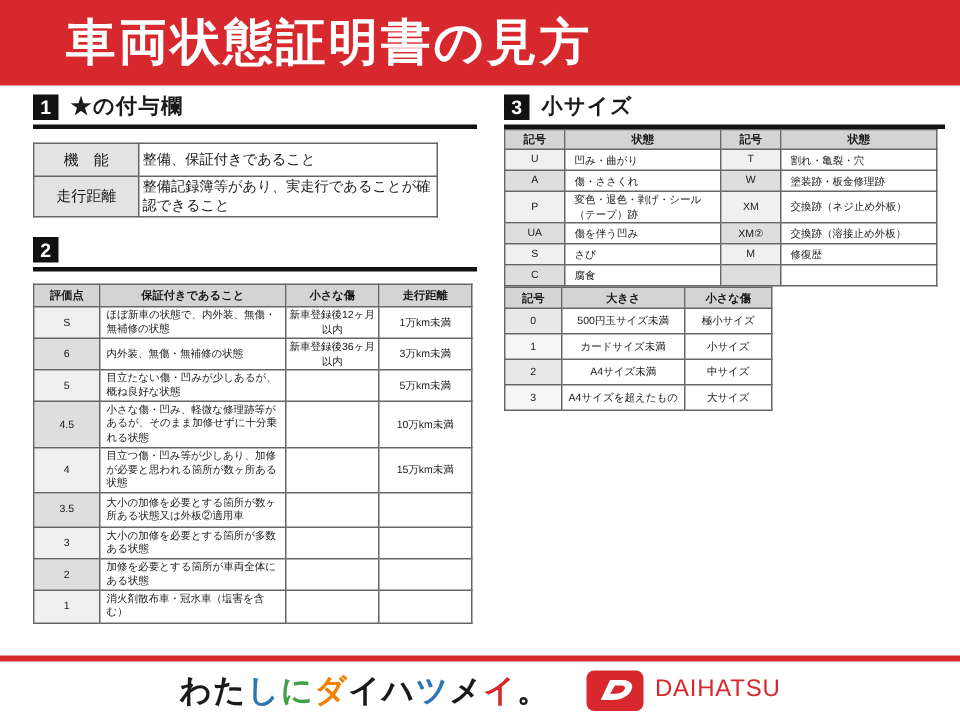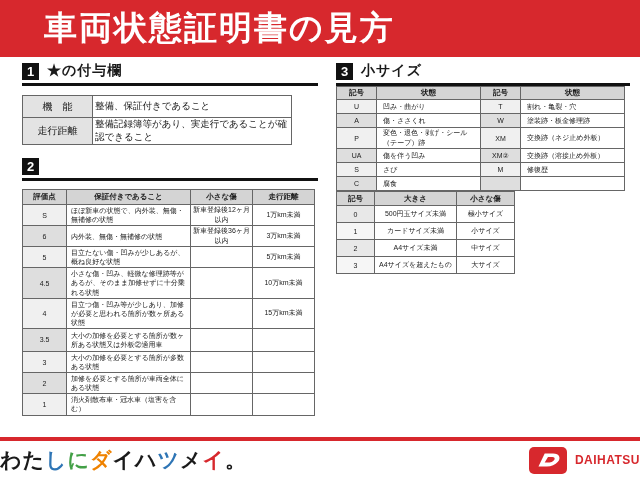--- a/index.html
+++ b/index.html
@@ -55,25 +55,25 @@
   .t3-table tbody tr:nth-child(even) .sym { background:#dedede; }
   .t3-table .desc { padding-left:6px; }
   .t4-table { width:178px; }
   .t4-table th { background:#d4d4d4; font-size:7.5px; height:14px; font-weight:bold; }
   .t4-table td { font-size:7px; height:17px; text-align:center; }
   .t4-table tbody tr:nth-child(odd) .sym { background:#e8e8e8; }
   .t4-table tbody tr:nth-child(even) .sym { background:#f6f6f6; }
 
   
   .red-line { position:absolute; left:0; top:437px; width:640px; height:4px; background:#d7282d; }
-  .footer { position:absolute; left:0; top:446px; width:640px; display:flex; justify-content:space-between; align-items:center; gap:24px; }
+  .footer { position:absolute; left:0; top:446px; width:640px; display:flex; justify-content:center; align-items:center; gap:24px; }
   .slogan { font-size:21px; font-weight:bold; letter-spacing:1px; white-space:nowrap; }
   .dlogo { display:flex; align-items:center; gap:8px; }
   .dmark { width:38px; height:27px; background:#d7282d; border-radius:5px; display:flex; align-items:center; justify-content:center; }
-  .dname { color:#d7282d; font-weight:bold; font-size:12px; letter-spacing:0.5px; }
+  .dname { color:#d7282d; font-weight:normal; font-size:16px; letter-spacing:0.5px; }
 </style>
 </head>
 <body>
 
 <div class="page">
 
   <div class="banner" style="background-color: rgb(215, 40, 45);">
     <span class="t1">車両状態証明書の見方</span>
   </div>
 

